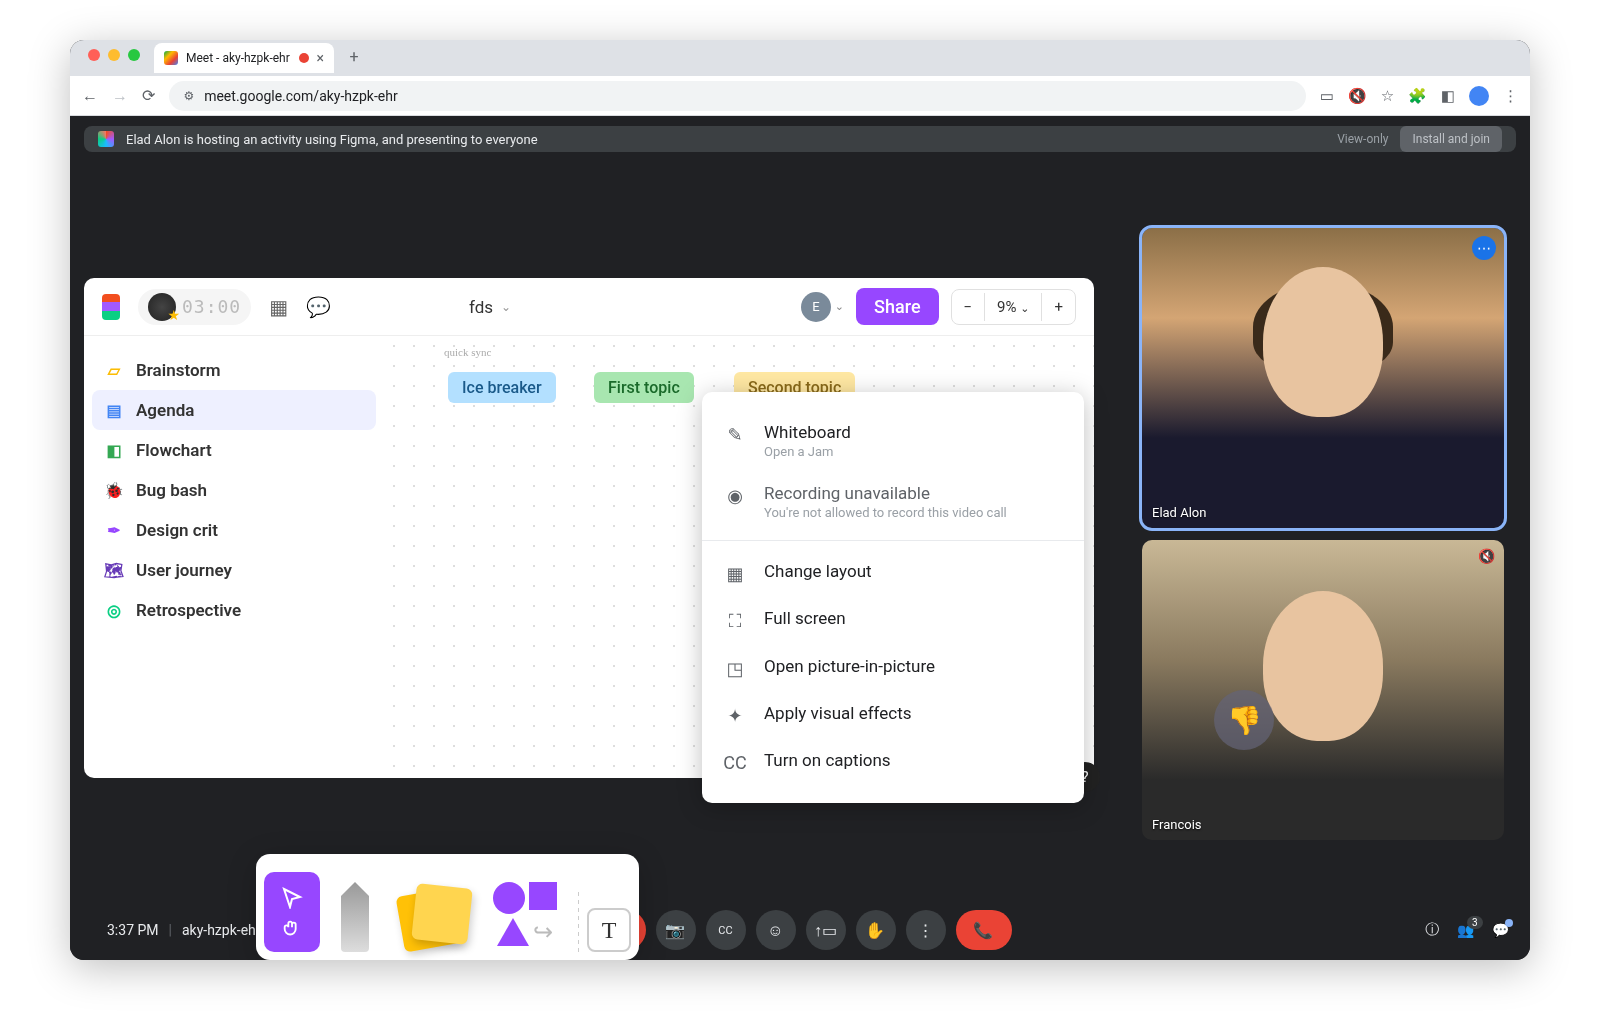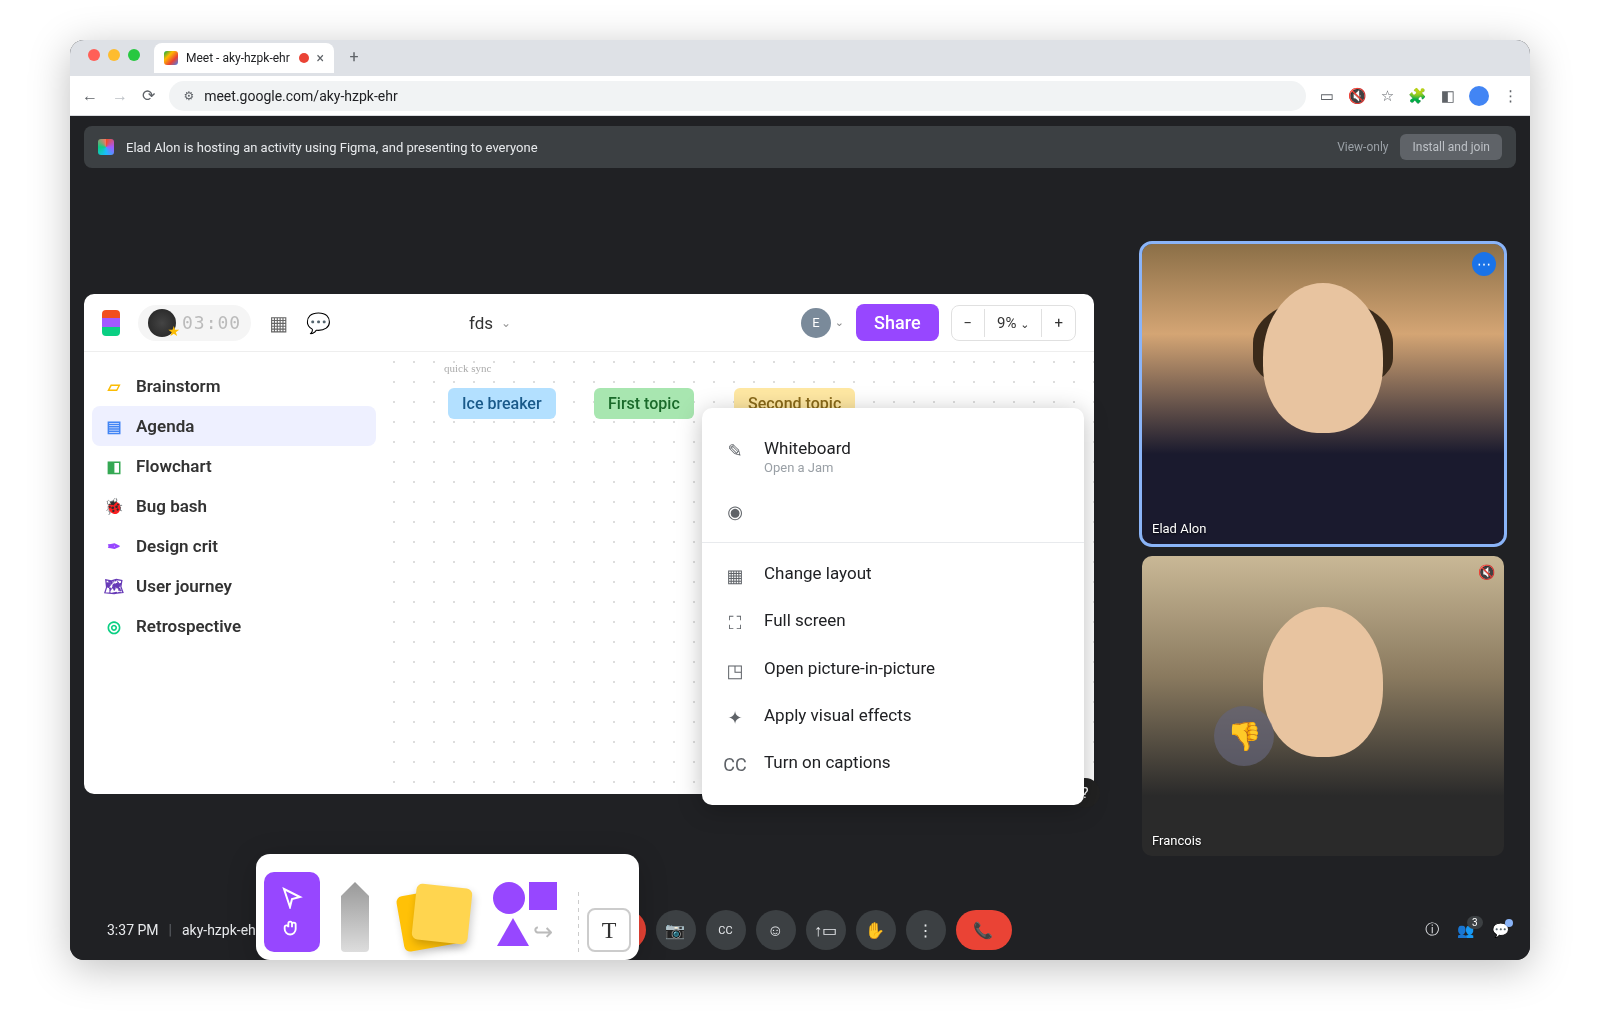--- a/index.html
+++ b/index.html
@@ -22,21 +22,21 @@
 
   .addrbar { background: #fff; height: 40px; display: flex; align-items: center; padding: 0 12px; gap: 14px; border-bottom: 1px solid #dadce0; }
   .navbtn { color: #5f6368; font-size: 16px; }
   .omnibox { flex: 1; background: #f1f3f4; border-radius: 20px; height: 30px; display: flex; align-items: center; padding: 0 14px; gap: 10px; color: #202124; font-size: 14px; }
   .omnibox .lock { color: #5f6368; font-size: 12px; }
   .chrome-icons { display: flex; gap: 14px; color: #5f6368; font-size: 15px; align-items: center; }
   .avatar-sm { width: 20px; height: 20px; border-radius: 50%; background: #4285f4; }
 
   
   .meet { flex: 1; background: #202124; position: relative; display: flex; flex-direction: column; }
-  .banner { margin: 10px 14px; background: #3c4043; border-radius: 8px; height: 42px; display: flex; align-items: center; padding: 0 14px; gap: 12px; color: #e8eaed; font-size: 13px; }
+  .banner { margin: 10px 14px; background: #3c4043; border-radius: 8px; height: 26px; display: flex; align-items: center; padding: 0 14px; gap: 12px; color: #e8eaed; font-size: 13px; }
   .banner .figma-icon { width: 16px; height: 16px; background: conic-gradient(#f24e1e,#a259ff,#1abcfe,#0acf83,#ff7262); border-radius: 3px; }
   .banner .spacer { flex: 1; }
   .banner .viewonly { color: #9aa0a6; font-size: 12px; }
   .banner .install { background: #5f6368; color: #bdc1c6; padding: 6px 12px; border-radius: 6px; font-size: 12px; }
 
   .stage { flex: 1; position: relative; padding: 0 14px 60px 14px; }
   
   
   .videos { position: absolute; right: 26px; top: 66px; width: 362px; display: flex; flex-direction: column; gap: 12px; }
   .vtile { position: relative; border-radius: 10px; overflow: hidden; background: #303134; height: 300px; }
@@ -288,20 +288,24 @@
       <div class="popover">
         <div class="pop-item">
           <div class="picon">✎</div>
           <div class="ptxt">
             <div>Whiteboard</div>
             <div class="sub">Open a Jam</div>
           </div>
         </div>
         <div class="pop-item disabled">
           <div class="picon">◉</div>
+          <div class="ptxt">
+            <div class="title-line">Recording unavailable</div>
+            <div class="sub">You're not allowed to record this video call</div>
+          </div>
         </div>
         <div class="pop-divider"></div>
         <div class="pop-item">
           <div class="picon">▦</div>
           <div>Change layout</div>
         </div>
         <div class="pop-item">
           <div class="picon">⛶</div>
           <div>Full screen</div>
         </div>

